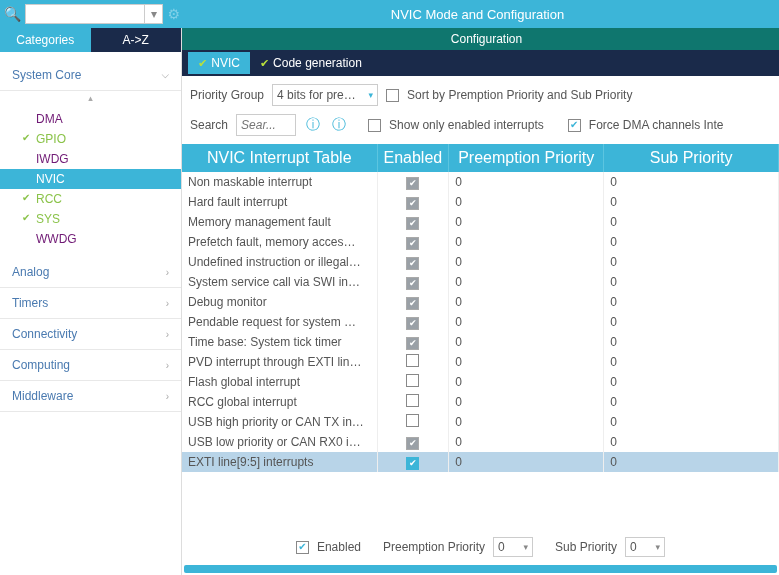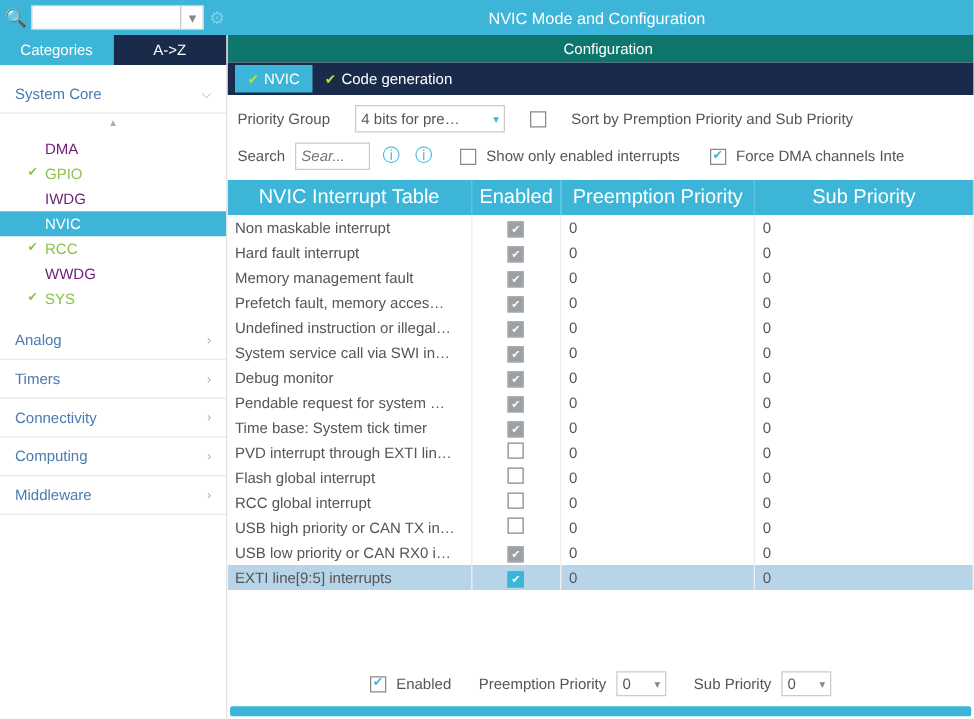--- a/index.html
+++ b/index.html
@@ -31,23 +31,23 @@
   .sub-item.green::before { content: "✔"; position: absolute; left: 22px; color: #8bc34a; font-size: 10px; }
   .sub-item.selected { background: #3cb5d8; color: #fff; }
   
   .content { flex: 1; background: #fff; display: flex; flex-direction: column; overflow: hidden; }
   .config-header { background: #0f766e; color: #fff; text-align: center; height: 22px; line-height: 22px; font-size: 12px; padding-left: 12px; }
   .inner-tabs { background: #1a2a4a; height: 26px; display: flex; align-items: center; padding-left: 6px; }
   .inner-tab { padding: 4px 10px; color: #fff; display: flex; align-items: center; gap: 4px; cursor: pointer; }
   .inner-tab.active { background: #3cb5d8; }
   .ok-icon { color: #b8e03c; font-size: 11px; }
   
-  .controls-row { padding: 8px 8px; display: flex; align-items: center; gap: 20px; }
+  .controls-row { padding: 8px 8px; display: flex; align-items: center; gap: 8px; }
   .label-txt { color: #555; }
-  .pg-select { width: 120px; height: 22px; border: 1px solid #ccc; background: #fff; display: flex; align-items: center; justify-content: space-between; padding: 0 4px; color: #555; }
+  .pg-select { width: 106px; height: 22px; border: 1px solid #ccc; background: #fff; display: flex; align-items: center; justify-content: space-between; padding: 0 4px; color: #555; }
   .pg-select .chev { color: #3cb5d8; font-size: 9px; }
   .chk { width: 13px; height: 13px; border: 1px solid #888; display: inline-flex; align-items: center; justify-content: center; background: #fff; }
   .chk.checked::after { content: "✔"; color: #3cb5d8; font-size: 10px; line-height: 1; }
   
   .search-row { padding: 0 8px 8px 8px; display: flex; align-items: center; gap: 8px; }
   .search-field { width: 60px; height: 22px; border: 1px solid #ccc; padding: 0 4px; color: #404040; font-style: italic; }
   .nav-btn { color: #3cb5d8; font-size: 14px; cursor: pointer; padding: 0 2px; }
   
   .table-wrap { flex: 1; overflow: hidden; }
   .tbl { width: 100%; border-collapse: collapse; }
@@ -94,22 +94,22 @@
           <span>System Core</span>
           <span class="chev">⌵</span>
         </div>
         <div class="expand-up">▴</div>
         <div class="sub-items">
           <div class="sub-item ">DMA</div>
           <div class="sub-item green">GPIO</div>
           <div class="sub-item ">IWDG</div>
           <div class="sub-item selected">NVIC</div>
           <div class="sub-item green">RCC</div>
+          <div class="sub-item green">SYS</div>
           <div class="sub-item ">WWDG</div>
-          <div class="sub-item green">SYS</div>
         </div>
         <div class="cat-group">
           <span>Analog</span>
           <span class="chev">›</span>
         </div>
         <div class="cat-group">
           <span>Timers</span>
           <span class="chev">›</span>
         </div>
         <div class="cat-group">

